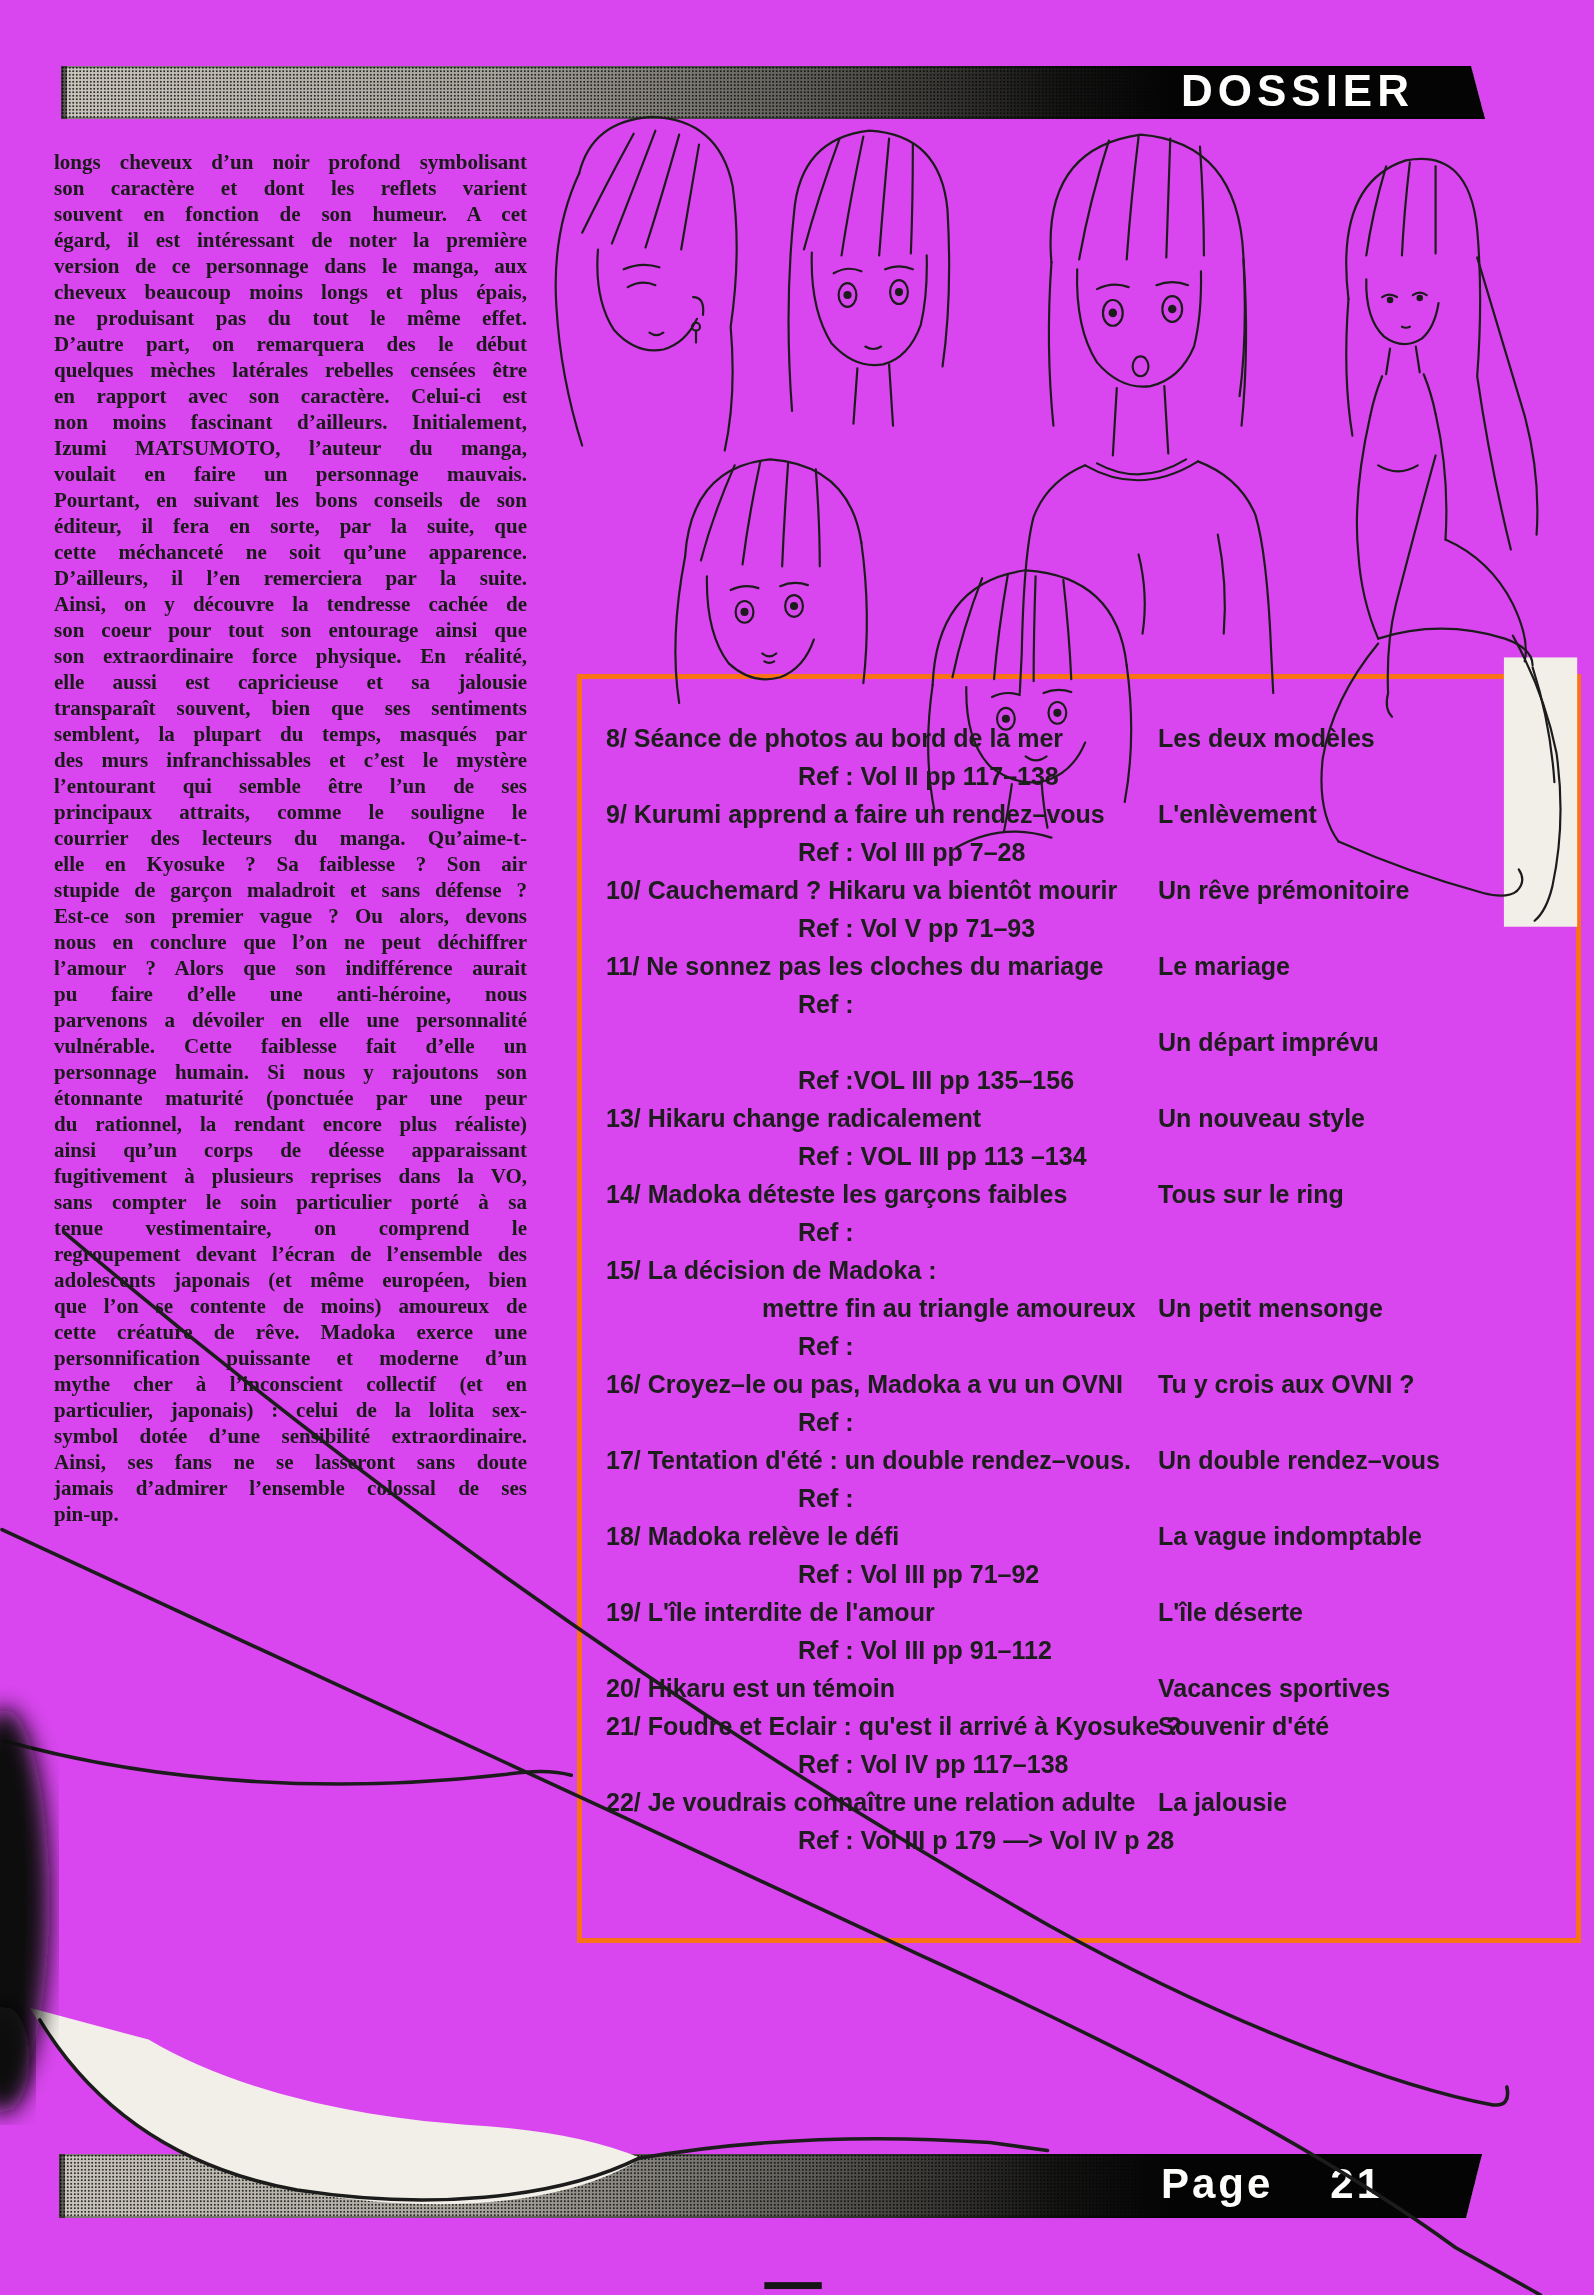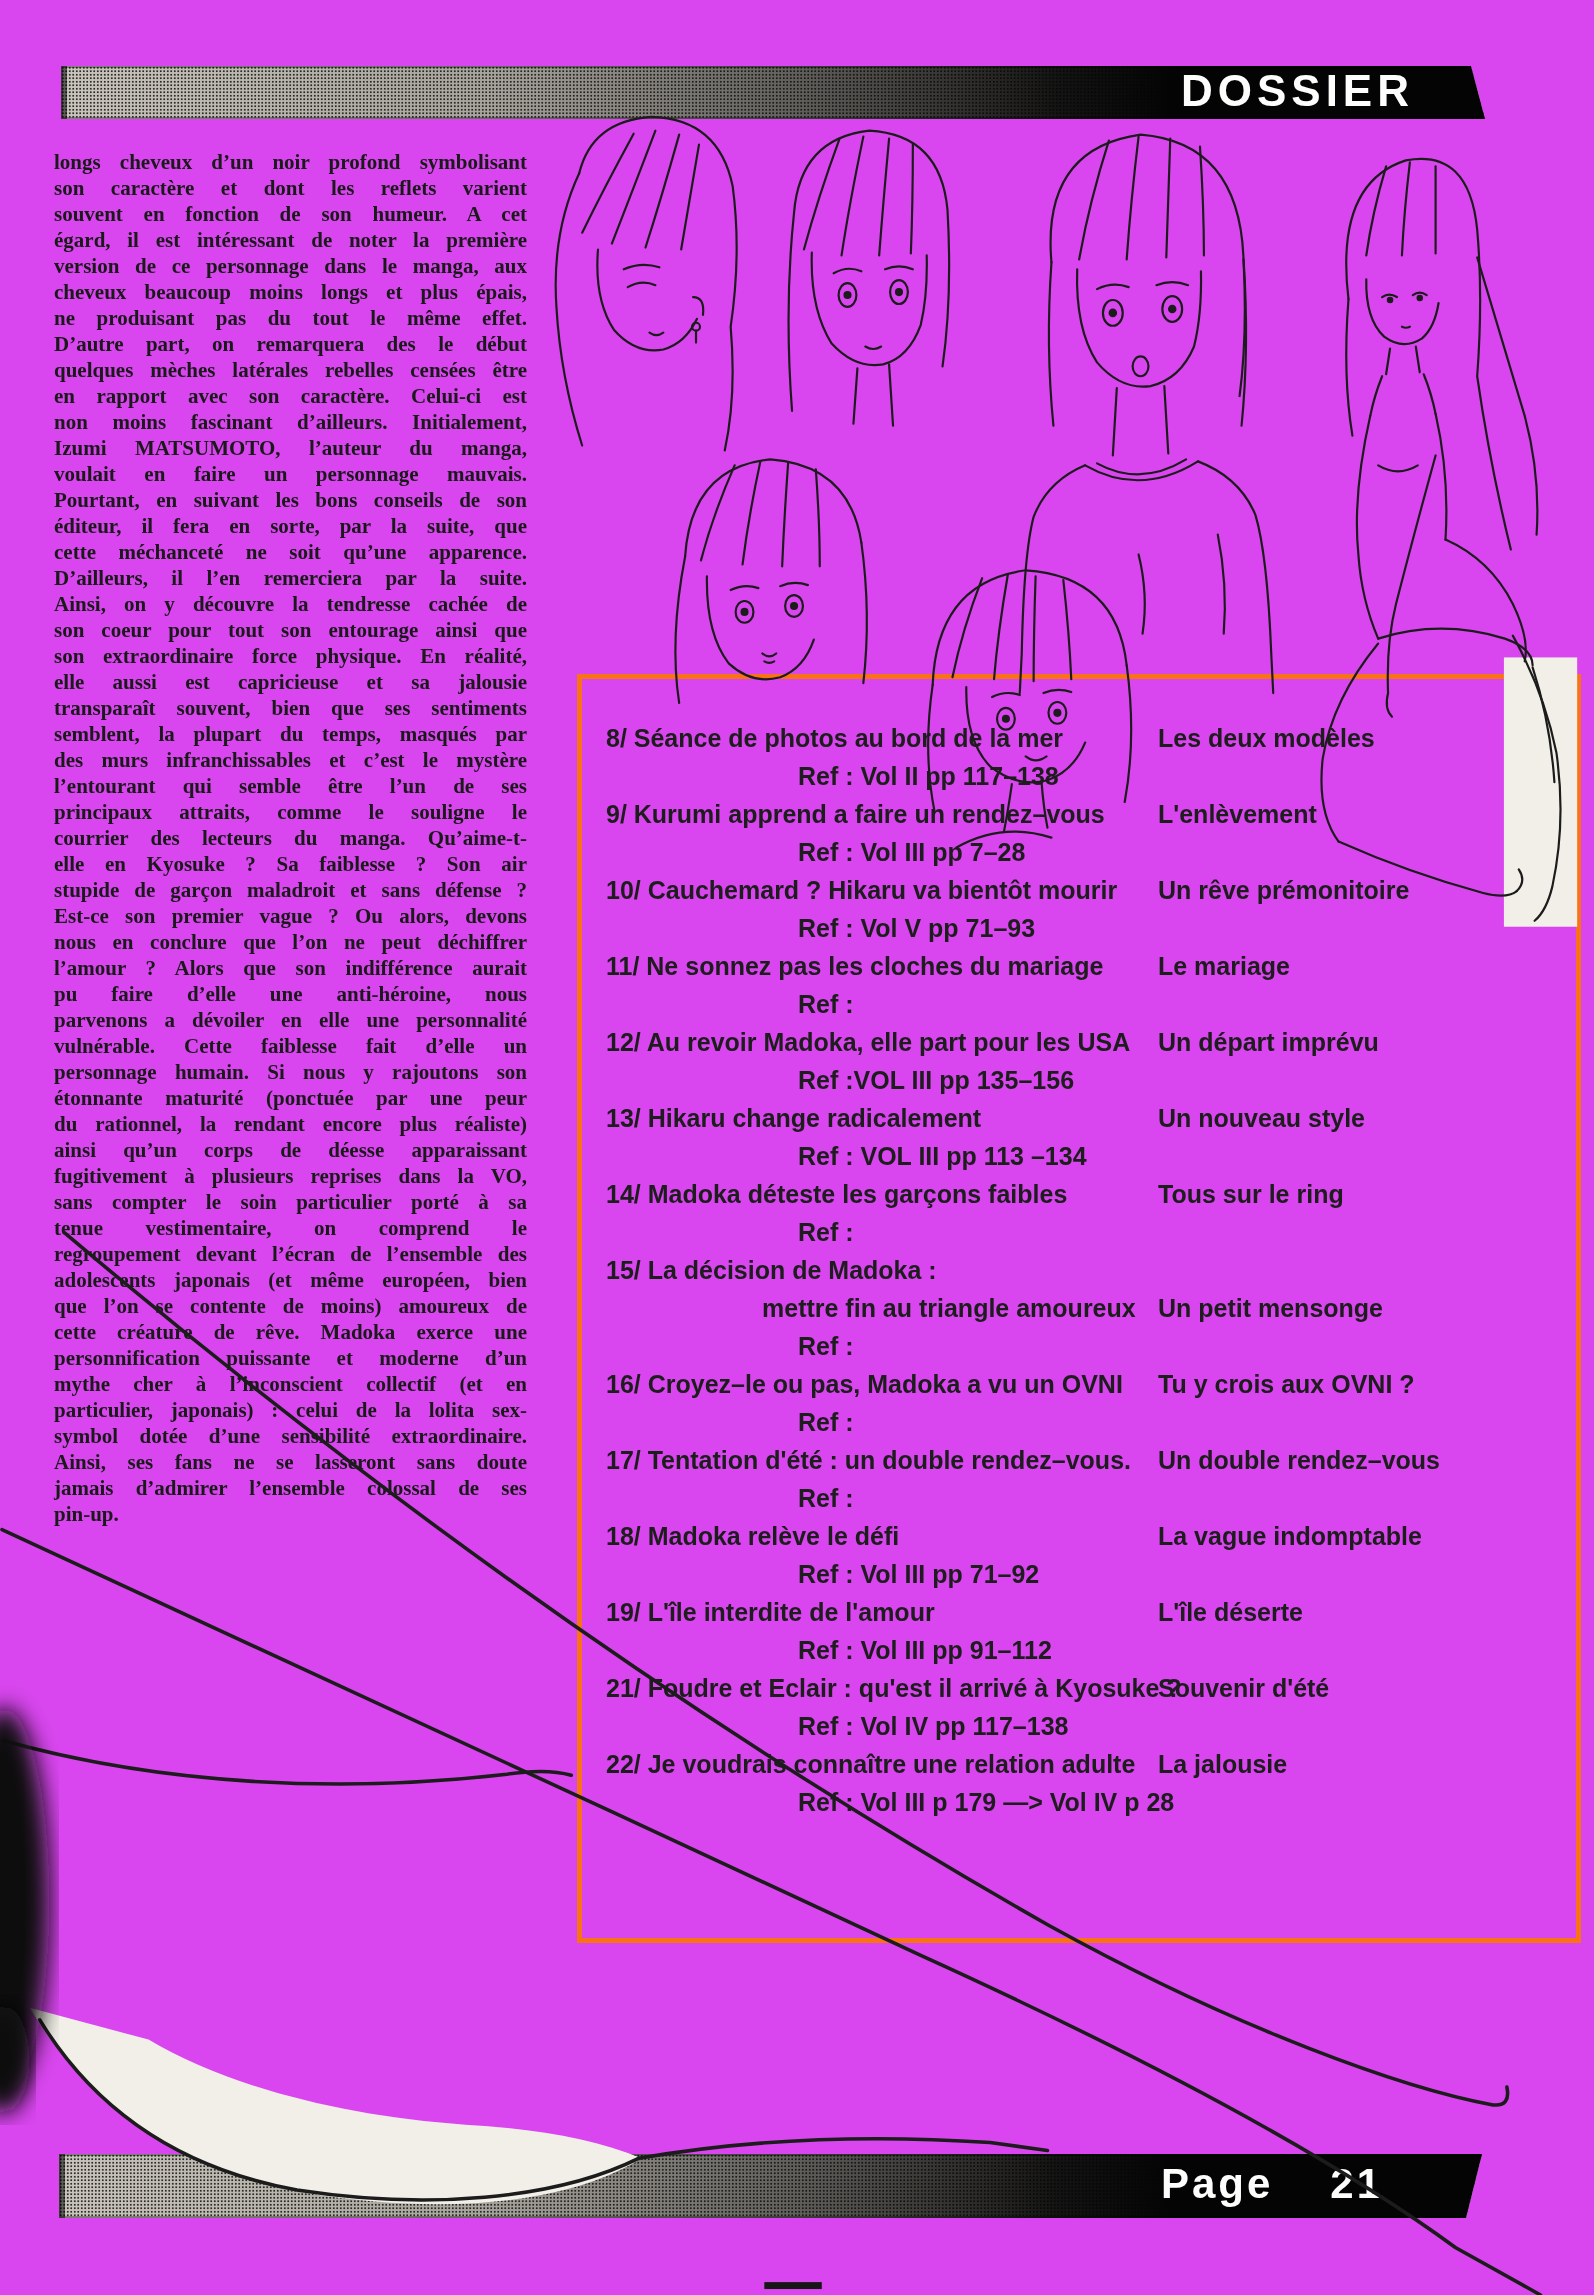--- a/index.html
+++ b/index.html
@@ -131,21 +131,20 @@
       </div>
       <div class="row title">
         <span class="lt">11/ Ne sonnez pas les cloches du mariage</span>
         <span class="rt">Le mariage</span>
       </div>
       <div class="row ref">
         <span class="lt">Ref :</span>
         <span class="rt"></span>
       </div>
       <div class="row title">
-        <span class="lt">12/ Au revoir Madoka, elle part pour les USA</span>
         <span class="rt">Un départ imprévu</span>
       </div>
       <div class="row ref">
         <span class="lt">Ref :VOL III pp 135–156</span>
         <span class="rt"></span>
       </div>
       <div class="row title">
         <span class="lt">13/ Hikaru change radicalement</span>
         <span class="rt">Un nouveau style</span>
       </div>
@@ -197,20 +196,24 @@
         <span class="lt">Ref : Vol III pp 71–92</span>
         <span class="rt"></span>
       </div>
       <div class="row title">
         <span class="lt">19/ L'île interdite de l'amour</span>
         <span class="rt">L'île déserte</span>
       </div>
       <div class="row ref">
         <span class="lt">Ref : Vol III pp 91–112</span>
         <span class="rt"></span>
+      </div>
+      <div class="row title">
+        <span class="lt">20/ Hikaru est un témoin</span>
+        <span class="rt">Vacances sportives</span>
       </div>
       <div class="row title">
         <span class="lt">21/ Foudre et Eclair : qu'est il arrivé à Kyosuke ?</span>
         <span class="rt">Souvenir d'été</span>
       </div>
       <div class="row ref">
         <span class="lt">Ref : Vol IV pp 117–138</span>
         <span class="rt"></span>
       </div>
       <div class="row title">

